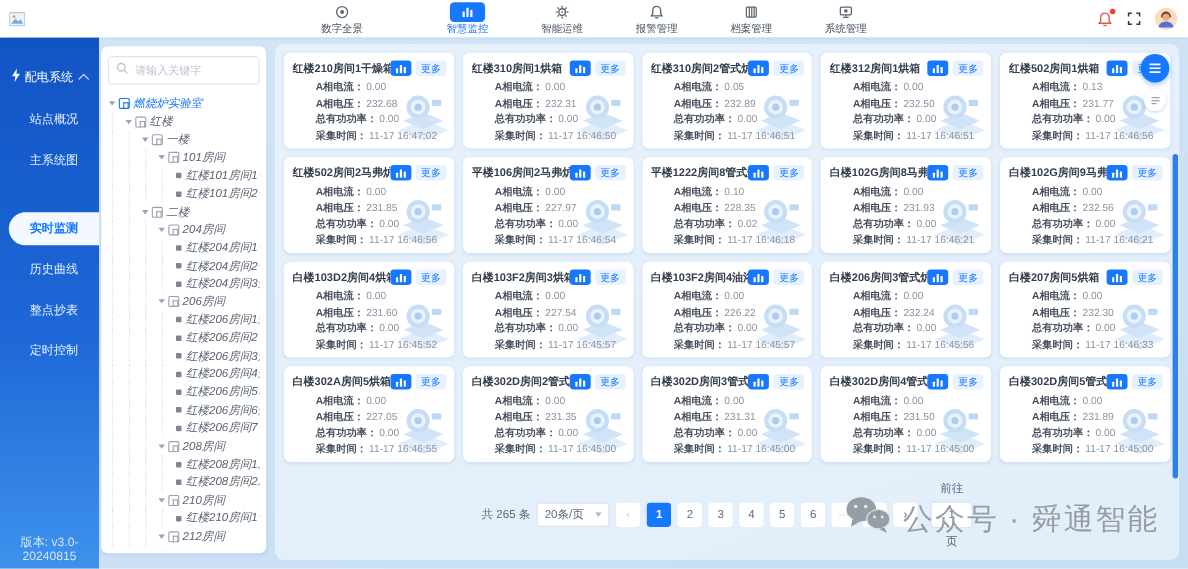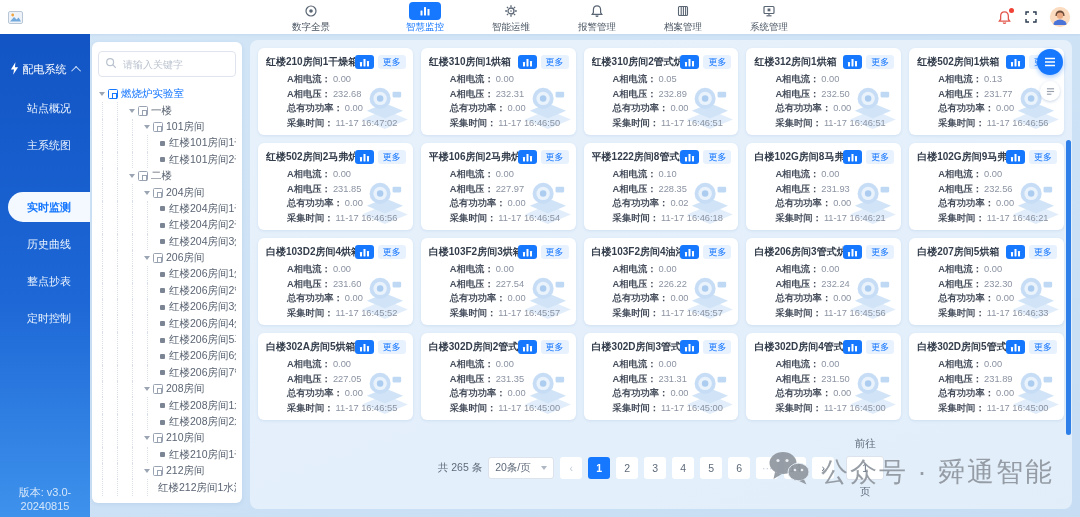--- a/index.html
+++ b/index.html
@@ -28,21 +28,21 @@
   .side-group{display:flex;align-items:center;justify-content:center;gap:4px;color:#ffffff;font-size:11px;padding-top:28px;margin-bottom:16px;cursor:pointer;}
   .caret-up{width:6px;height:6px;border-left:1.5px solid #cfe2fb;border-top:1.5px solid #cfe2fb;transform:rotate(45deg) translateY(2px);margin-left:3px;}
   .side-item{height:30px;line-height:30px;margin:7px 0 7px 8px;text-align:center;font-size:11px;color:#eaf3fe;cursor:pointer;border-radius:16px 0 0 16px;}
   .side-item.active{background:#f3f9ff;color:#1677ff;font-weight:bold;margin-top:32px;}
   .version{position:absolute;bottom:5px;left:0;width:100%;text-align:center;font-size:11px;color:#d4e6fa;}
   
   .tree-panel{width:150px;flex:none;background:#ffffff;border-radius:6px;margin:8px 0 14px 2px;padding:9px 6px 6px 6px;box-sizing:border-box;display:flex;flex-direction:column;box-shadow:0 1px 4px rgba(40,90,160,.10);}
   .search{height:24px;border:1px solid #dfe4ec;border-radius:4px;display:flex;align-items:center;gap:4px;padding:0 6px;margin-bottom:9px;background:#fff;}
   .search input{border:0;outline:0;flex:1;min-width:0;font-size:10px;color:#333;background:transparent;}
   .search input::placeholder{color:#bcc4d0;}
-  .tree{flex:1;overflow:hidden;}
+  .tree{flex:1;overflow:hidden;font-style:italic;}
   .trow{display:flex;align-items:center;height:16.4px;white-space:nowrap;cursor:pointer;}
   .gl{width:10px;flex:none;align-self:stretch;border-left:1px dotted #d9e0e9;margin-left:4px;}
   .caret{width:0;height:0;border-left:3.5px solid transparent;border-right:3.5px solid transparent;border-top:4.5px solid #9aa4b2;margin:0 3px 0 1px;flex:none;}
   .bicon{width:8px;height:8px;border:1px solid #98a2b1;border-radius:1.5px;margin-right:3px;flex:none;position:relative;}
   .bicon:after{content:"";position:absolute;left:2.5px;top:3px;width:3px;height:5px;border:1px solid #98a2b1;border-bottom:0;}
   .sicon{border-color:#1677ff;}
   .sicon:after{border-color:#1677ff;}
   .leafdot{width:5px;height:5px;background:#7c8594;border-radius:1px;margin:0 4px 0 2px;flex:none;}
   .tlabel{font-size:10.5px;color:#5a6472;}
   .trow.root .tlabel{color:#1677ff;}
@@ -208,20 +208,26 @@
       <input placeholder="请输入关键字" style="">
     </div>
     <div class="tree" id="tree">
         <div class="trow root">
           <span class="caret"></span>
           <span class="bicon sicon"></span>
           <span class="tlabel">燃烧炉实验室</span>
         </div>
         <div class="trow">
           <span class="gl"></span>
+          <span class="caret"></span>
+          <span class="bicon"></span>
+          <span class="tlabel">红楼</span>
+        </div>
+        <div class="trow">
+          <span class="gl"></span>
           <span class="gl"></span>
           <span class="caret"></span>
           <span class="bicon"></span>
           <span class="tlabel">一楼</span>
         </div>
         <div class="trow">
           <span class="gl"></span>
           <span class="gl"></span>
           <span class="gl"></span>
           <span class="caret"></span>

